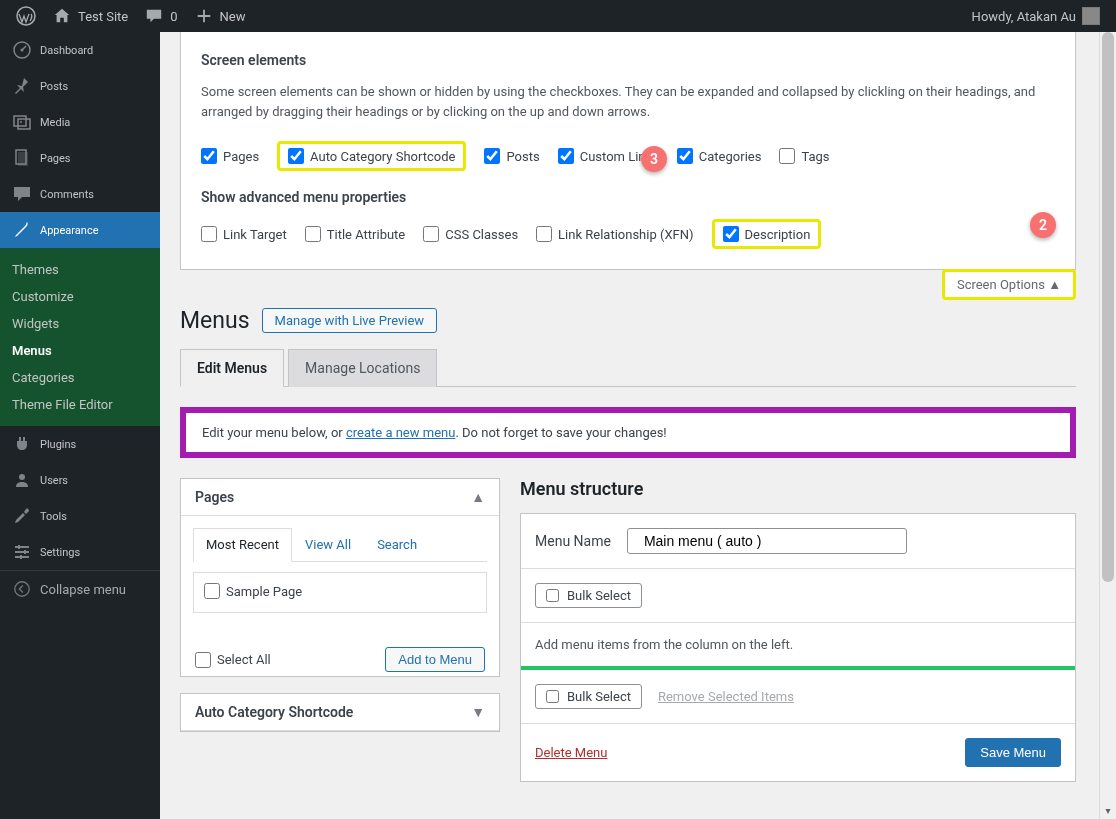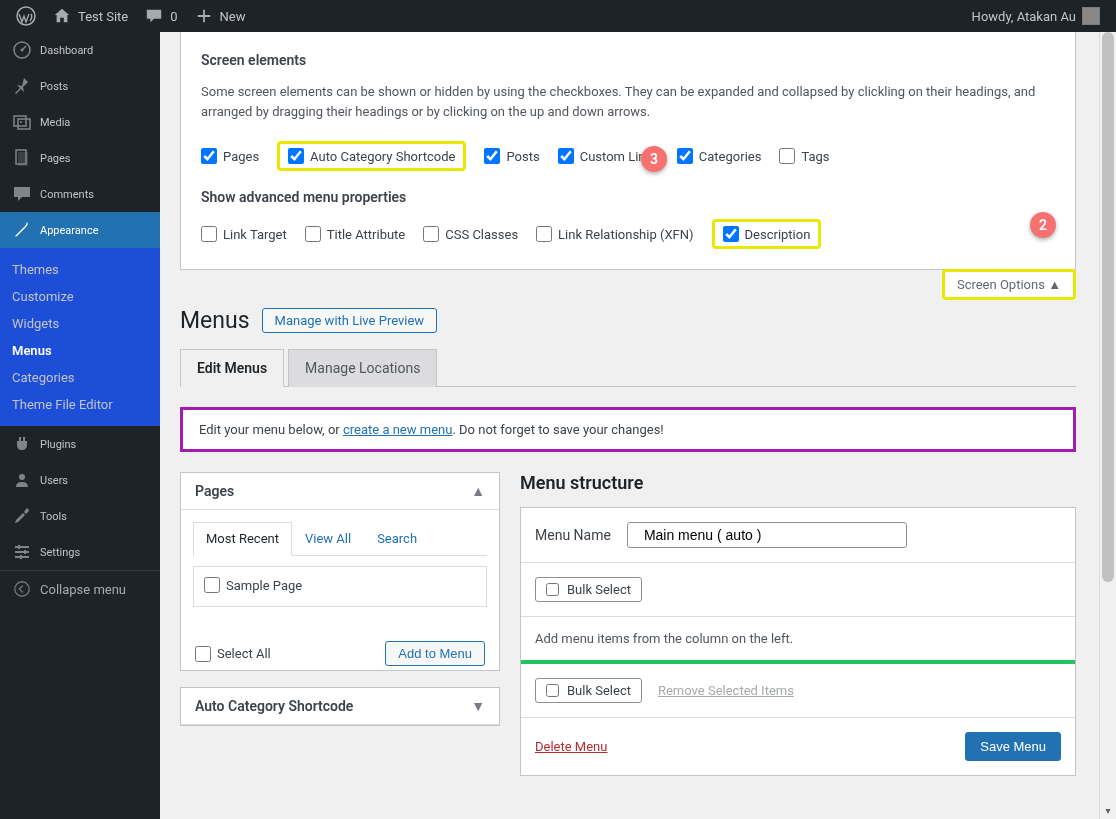--- a/index.html
+++ b/index.html
@@ -12,21 +12,21 @@
 .ab-icon { width: 20px; height: 20px; display: inline-flex; align-items: center; justify-content: center; }
 .avatar-img { width: 18px; height: 18px; background: #888; border: 1px solid #7b7b7b; }
 
 
 .sidebar { position: absolute; left: 0; top: 32px; bottom: 0; width: 160px; background: #1d2327; color: #c3c4c7; }
 .menu-item { display: flex; align-items: center; gap: 8px; padding: 8px 12px; font-size: 11px; cursor: pointer; position: relative; }
 .menu-item.current { background: #2271b1; color: #fff; }
 .menu-item.current::after { content: ""; position: absolute; right: -8px; top: 50%; transform: translateY(-50%); border: 8px solid transparent; border-right-color: #f0f0f1; }
 .menu-icon { width: 20px; height: 20px; display: inline-flex; align-items: center; justify-content: center; opacity: 0.6; }
 .menu-item.current .menu-icon { opacity: 1; }
-.submenu { background: #1d4ed8; padding: 8px 0; }
+.submenu { background: #14532d; padding: 8px 0; }
 .submenu-item { padding: 6px 12px; font-size: 13px; color: #c3c4c7; cursor: pointer; }
 .submenu-item.current { color: #fff; font-weight: 600; }
 .collapse-item { display: flex; align-items: center; gap: 8px; padding: 8px 12px; font-size: 13px; color: #a7aaad; cursor: pointer; border-top: 1px solid #32373c; }
 
 
 .content { position: absolute; left: 160px; top: 32px; right: 20px; bottom: 0; padding: 0 20px 20px 20px; overflow: auto; }
 
 
 .screen-options-panel { background: #fff; border: 1px solid #c3c4c7; border-top: none; padding: 20px; margin-bottom: 0; }
 .screen-options-panel h5 { font-size: 14px; font-weight: 600; margin-bottom: 14px; }
@@ -51,21 +51,21 @@
 .heading-row h1 { font-size: 23px; font-weight: 400; color: #1d2327; }
 .button-secondary { background: #f6f7f7; border: 1px solid #2271b1; color: #2271b1; border-radius: 3px; padding: 4px 12px; font-size: 13px; cursor: pointer; display: inline-block; }
 .button-primary { background: #2271b1; border: 1px solid #2271b1; color: #fff; border-radius: 3px; padding: 6px 14px; font-size: 13px; cursor: pointer; font-weight: 400; }
 
 
 .nav-tabs { border-bottom: 1px solid #c3c4c7; display: flex; margin-bottom: 0; }
 .nav-tab { background: #dcdcde; border: 1px solid #c3c4c7; border-bottom: none; padding: 10px 16px; margin-right: 4px; font-size: 14px; color: #50575e; cursor: pointer; position: relative; top: 1px; }
 .nav-tab.active { background: #f0f0f1; border-bottom: 1px solid #f0f0f1; color: #1d2327; font-weight: 600; }
 
 
-.notice { background: #fff; border: 3px solid #a21caf; padding: 12px 16px; margin: 20px 0; font-size: 13px; }
+.notice { background: #fff; border: 6px solid #a21caf; padding: 12px 16px; margin: 20px 0; font-size: 13px; }
 .notice a { color: #2271b1; text-decoration: underline; }
 
 
 .columns { display: flex; gap: 20px; }
 .col-left { width: 320px; }
 .col-right { flex: 1; }
 .col-heading { font-size: 18px; font-weight: 600; margin-bottom: 14px; color: #1d2327; }
 
 
 .postbox { background: #fff; border: 1px solid #c3c4c7; margin-bottom: 16px; }

